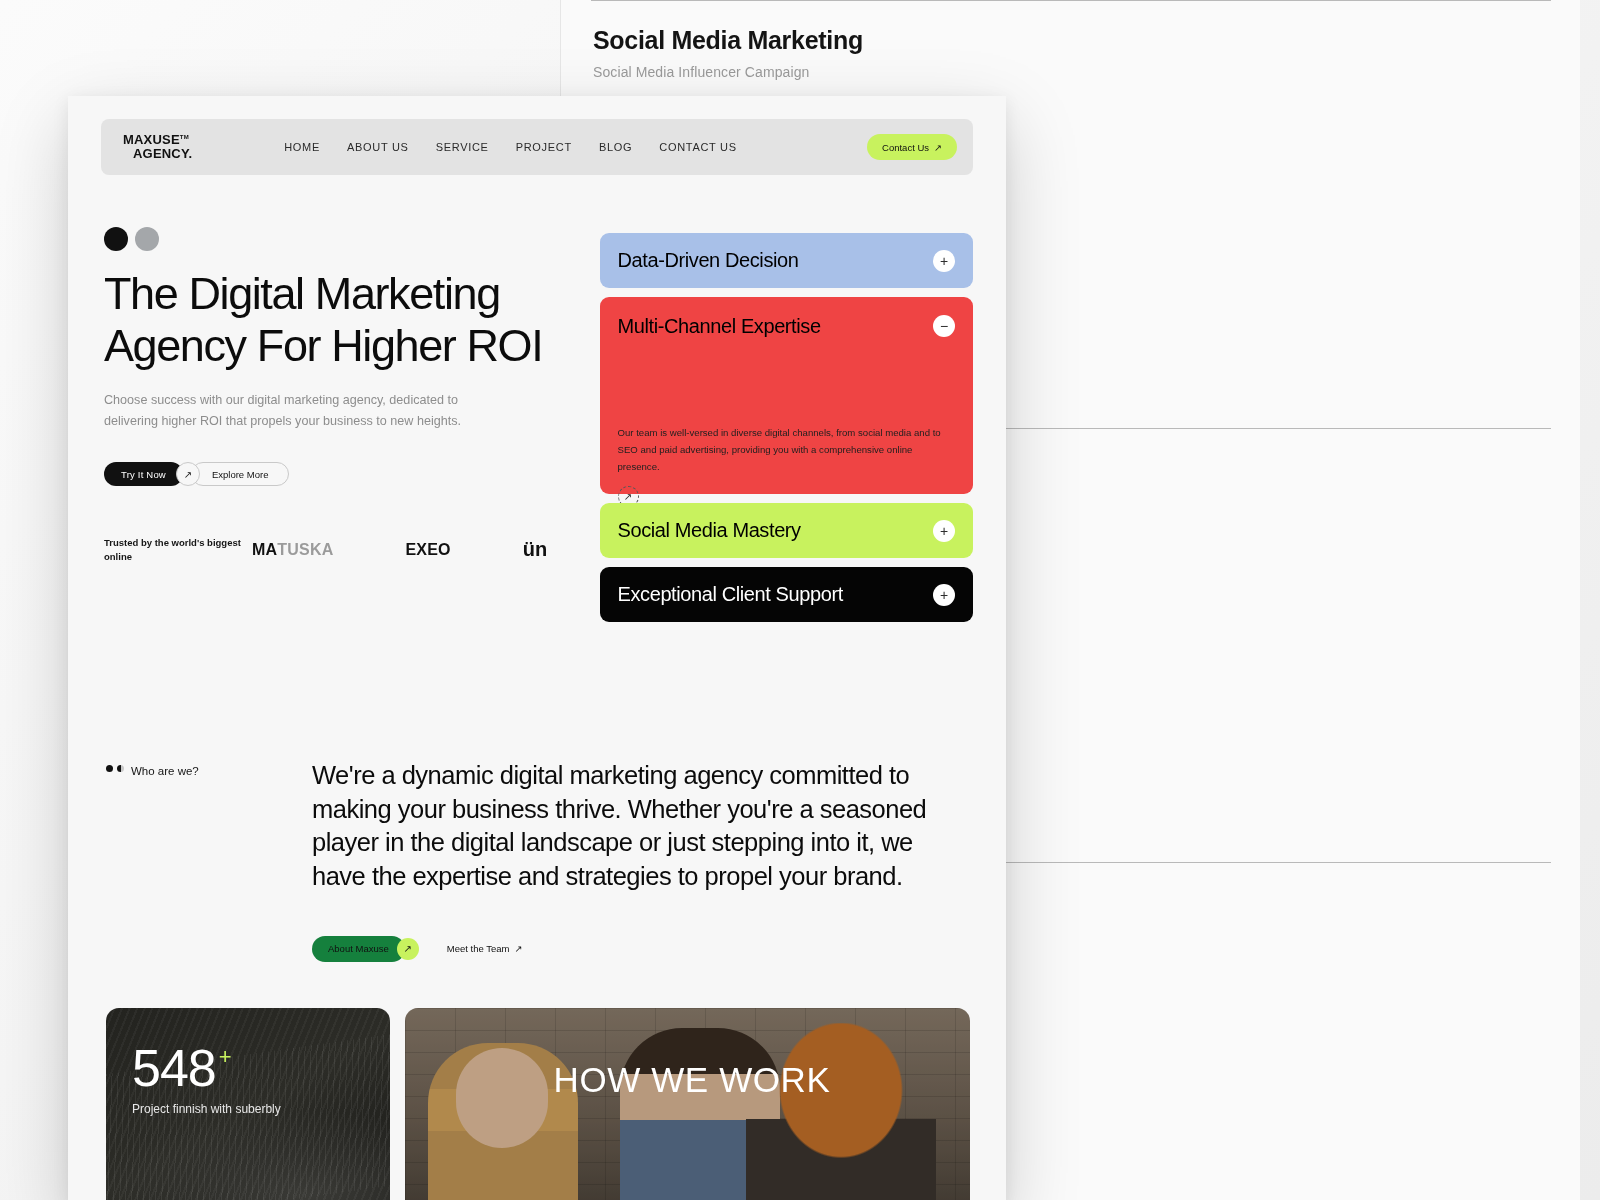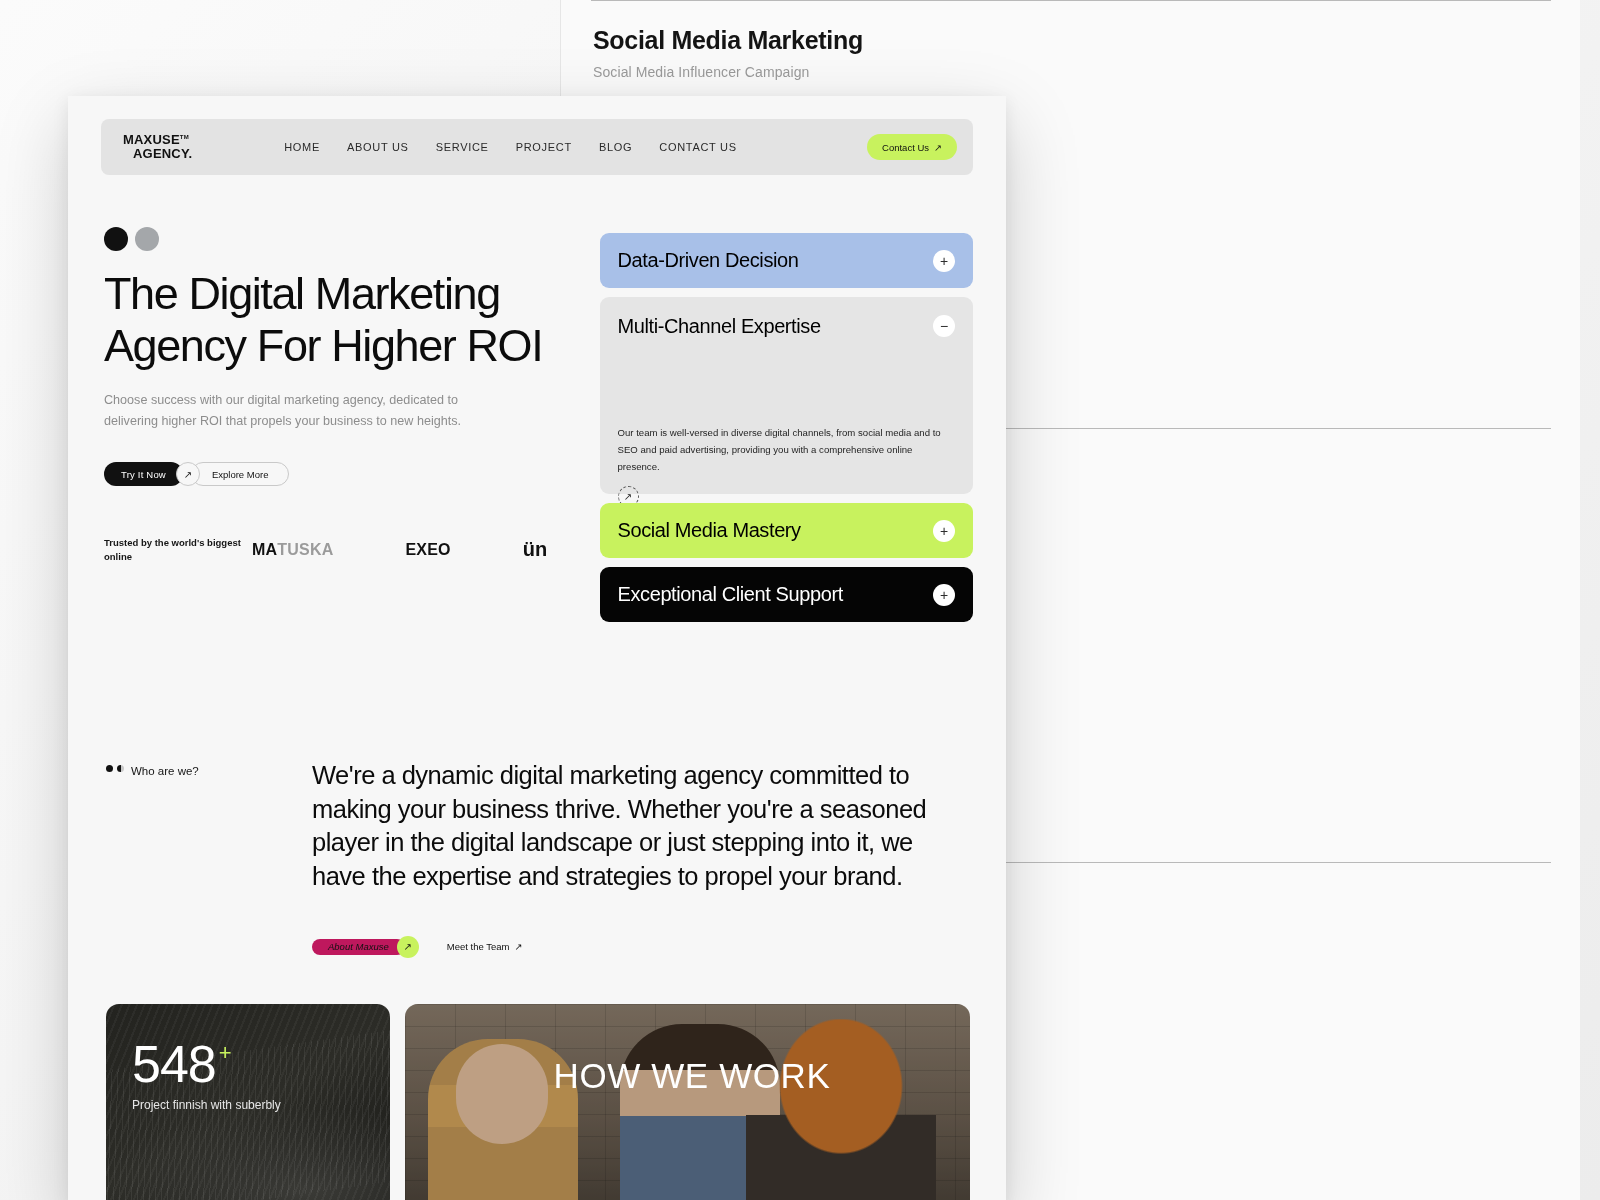--- a/index.html
+++ b/index.html
@@ -116,21 +116,21 @@
     display:flex; align-items:center; justify-content:space-between;
     padding: 0 18px; height: 55px;
   }
   .acc-title { font-size: 20px; letter-spacing: -0.4px; }
   .acc-toggle {
     width: 22px; height: 22px; border-radius: 50%; background:#fff;
     display:flex; align-items:center; justify-content:center;
     font-size: 14px; line-height: 1; color:#2d2d2d;
   }
   #acc-0 { background:#a8c0e8; }
-  #acc-1 { background:#e5e5e5; height: 197px; }
+  #acc-1 { background:#ef4444; height: 197px; }
   #acc-1 .acc-head { height: 58px; }
   #acc-1 .acc-body { padding: 58px 18px 0 18px; }
   .acc-body-text { font-size: 9.6px; line-height: 1.75; color: #1f1f1f; margin-top: 12px; }
   .acc-body-arrow {
     margin-top: 11px; width: 21px; height: 21px; border-radius: 50%;
     border: 1px dashed #585858; display:flex; align-items:center; justify-content:center;
     font-size: 10px; color:#222;
   }
   #acc-2 { background:#c8f25e; }
   #acc-3 { background:#050505; }
@@ -142,22 +142,22 @@
   #who-label { width: 206px; display:flex; align-items:flex-start; gap: 4px; padding-top: 6px;}
   .mini-dot { width: 7px; height: 7px; border-radius: 50%; background:#111; display:inline-block; }
   .mini-dot.half { background: linear-gradient(90deg,#111 50%, #c9c9c9 50%); }
   #who-label-text { font-size: 11.5px; color: #151515; margin-left: 3px; }
   #who-body { flex: 1; }
   #who-text {
     font-size: 25.5px; line-height: 1.32; letter-spacing: -0.5px; color:#0b0b0b;
   }
   #who-ctas { display:flex; align-items:center; margin-top: 42px; }
   #about-btn {
-    background:#be185d; border-radius:16px; height: 16px; padding: 0 16px;
-    display:flex; align-items:center; font-size: 9.5px; color:#111;font-style:italic;
+    background:#15803d; border-radius:16px; height: 26px; padding: 0 16px;
+    display:flex; align-items:center; font-size: 9.5px; color:#111;
   }
   #about-arrow {
     width: 22px; height: 22px; border-radius:50%; background:#c8f25e;
     display:flex; align-items:center; justify-content:center;
     font-size: 10px; color:#111; margin-left:-8px;
   }
   #team-btn {
     margin-left: 28px; font-size: 9.5px; color:#111;
     display:flex; align-items:center; gap:5px;
   }

